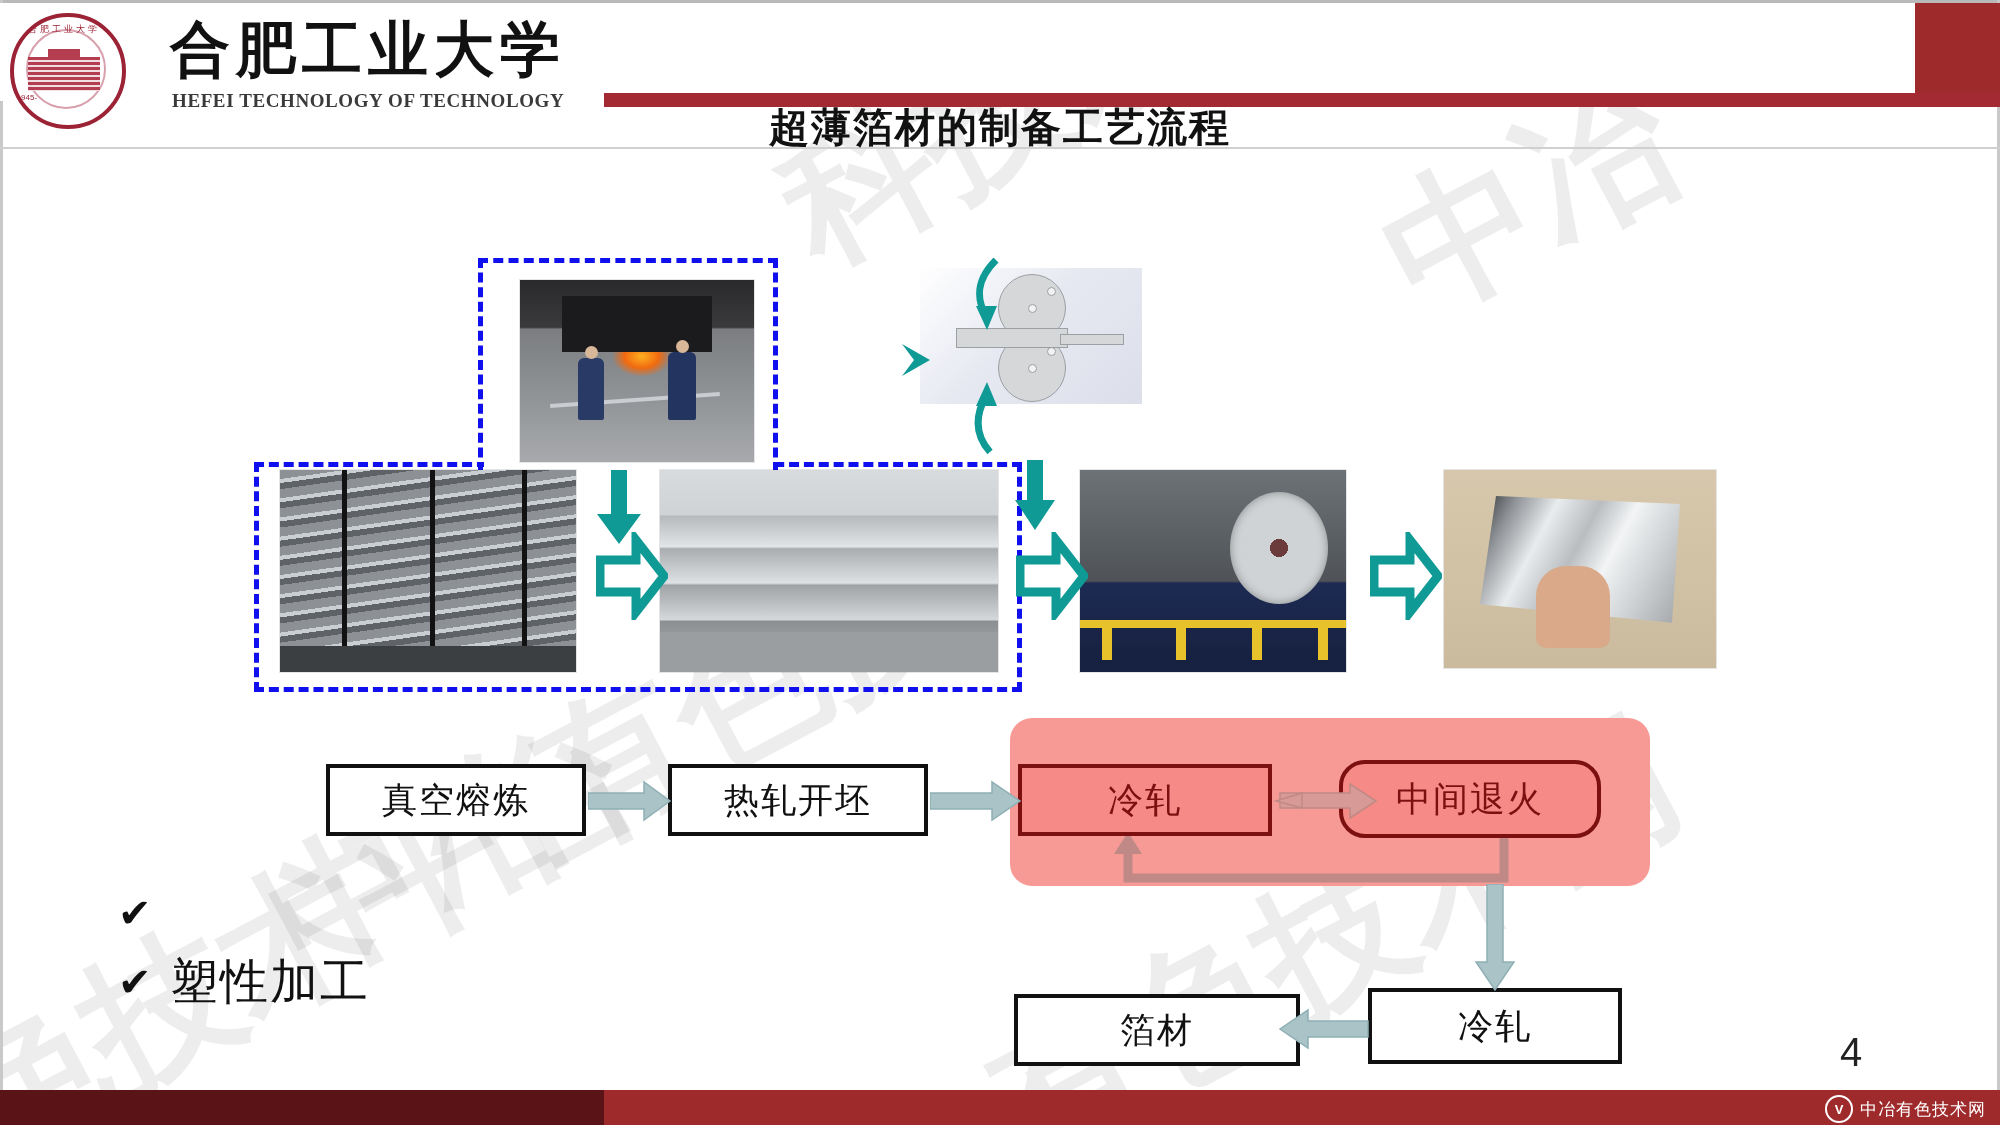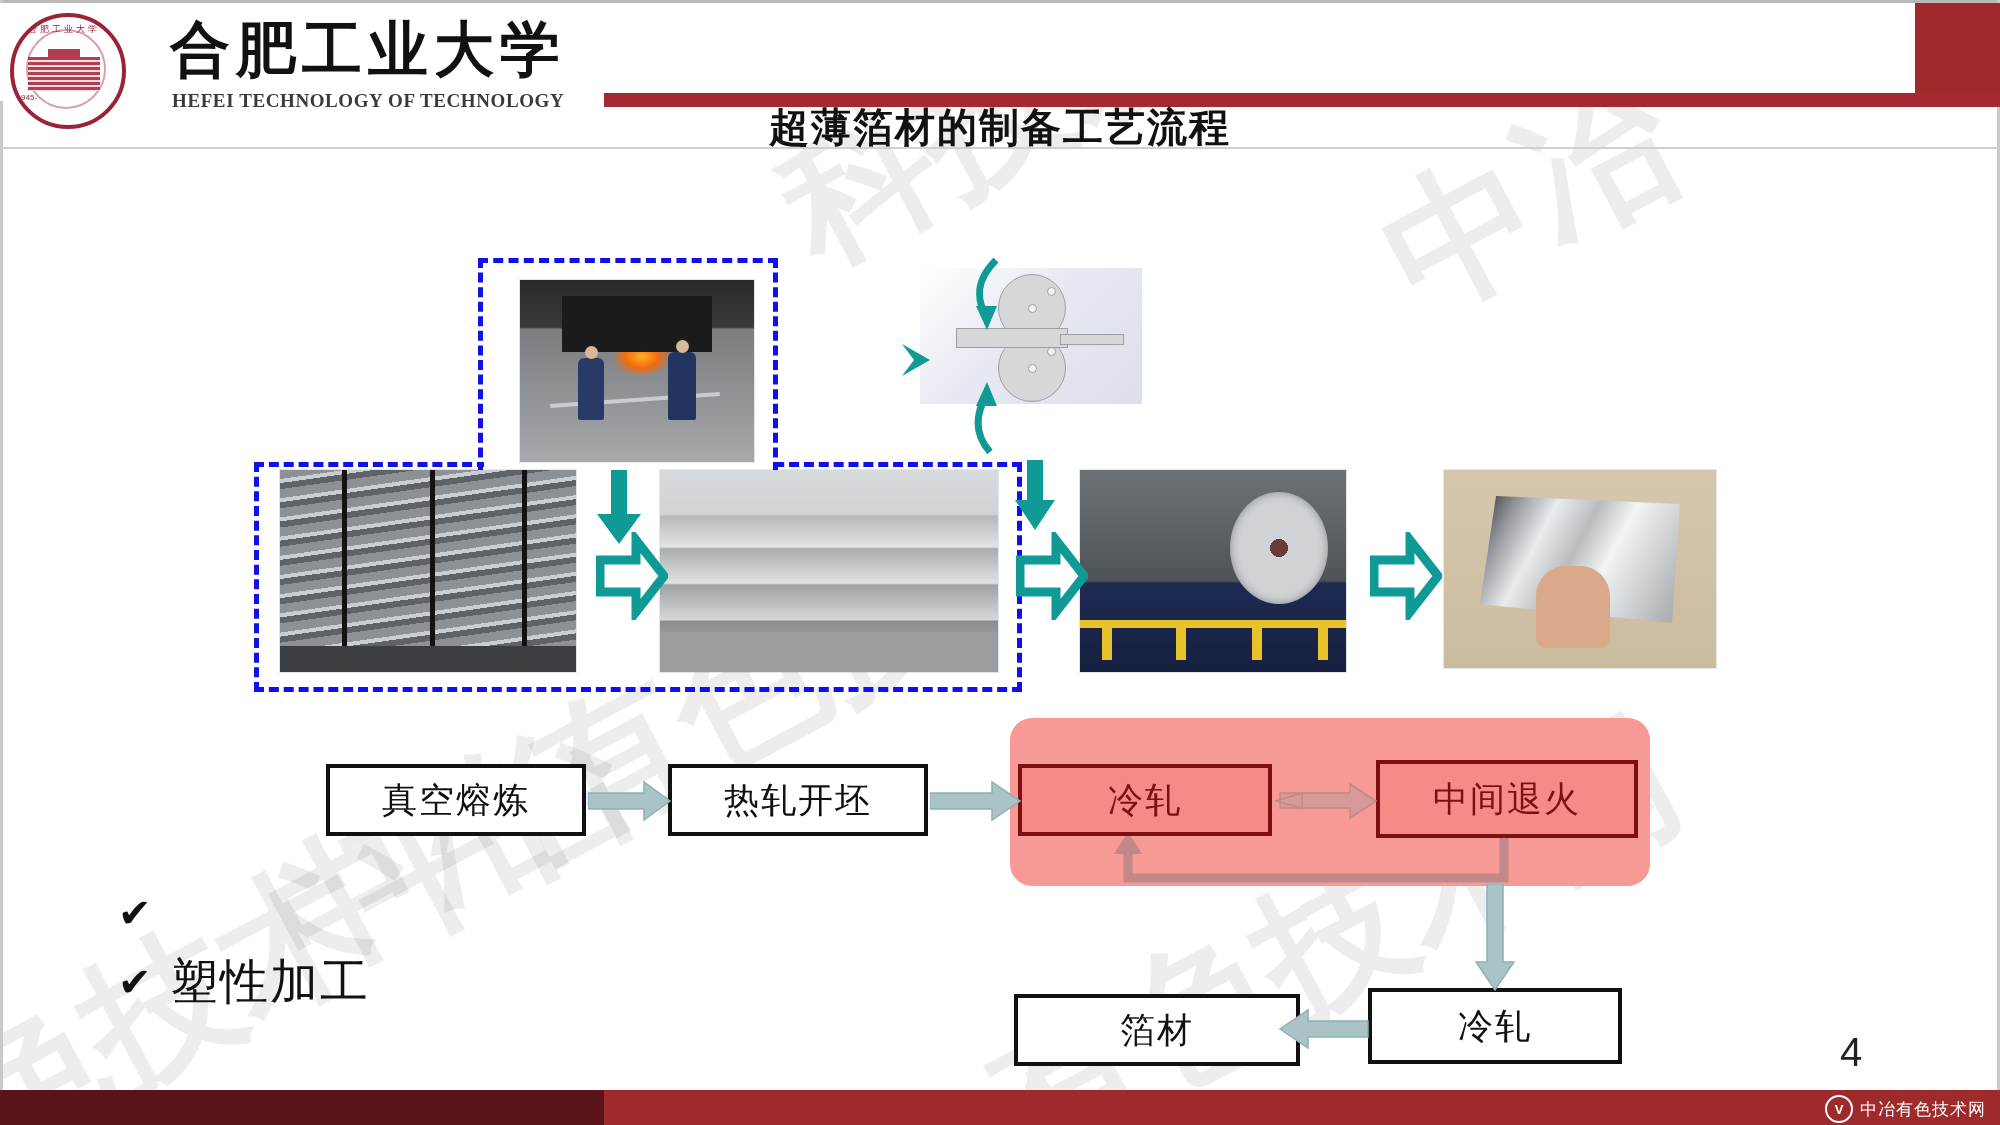--- a/index.html
+++ b/index.html
@@ -324,21 +324,21 @@
     position:absolute; left:1010px; top:718px; width:640px; height:168px;
     background:#f79a96;
     border-radius:22px;
   }
   .flow-box.red {
     background:#f68a86;
     border:4px solid #7c1010;
     color:#7c1010;
   }
   #box-cold1 { left:1018px; top:764px; width:254px; height:72px; }
-  #box-anneal{ left:1376px; top:760px; width:262px; height:78px; }
+  #box-anneal{ left:1339px; top:760px; width:262px; height:78px;border-radius:26px; }
 
   #box-cold2 { left:1368px; top:988px; width:254px; height:76px; }
   #box-foil  { left:1014px; top:994px; width:286px; height:72px; }
 
   
   #bullets {
     position:absolute; left:118px; top:890px;
     font-family:"DejaVu Serif", serif;
   }
   #bullets .row {

